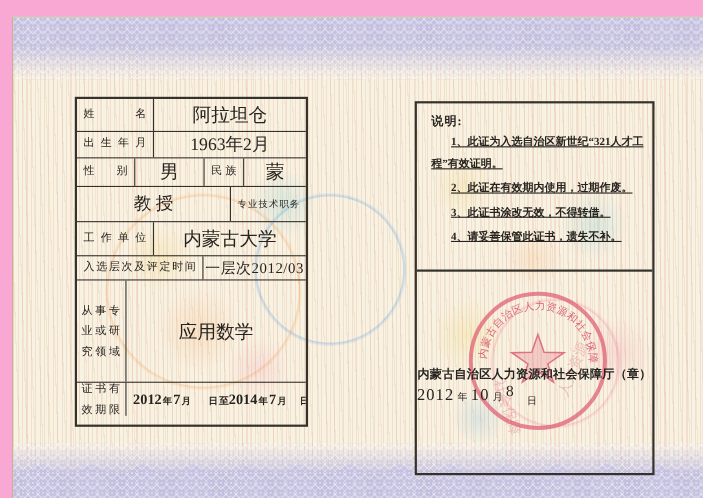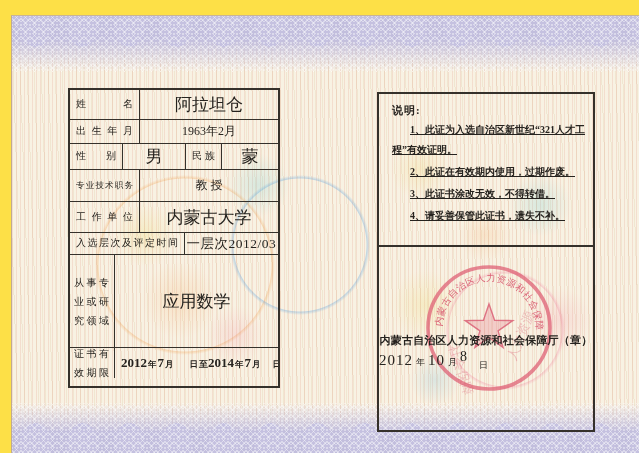--- a/index.html
+++ b/index.html
@@ -1,19 +1,19 @@
 <!DOCTYPE html>
 <html><head>
 <meta charset="utf-8">
 <style>
   * { margin:0; padding:0; box-sizing:border-box; }
   body { background:#e8e8e8; font-family:"Liberation Serif","DejaVu Serif",serif; }
   .canvas{
     position:relative; width:639px; height:453px; overflow:hidden;
-    background:#fde047;
+    background:#f9a8d4;
   }
   
   .page{
     position:absolute; left:11px; top:15px; width:628px; height:438px;
     background-color:#f8f2e3;
     background-image:
       repeating-linear-gradient(90deg, rgba(225,140,120,.20) 0 1px, rgba(0,0,0,0) 1px 4px),
       repeating-linear-gradient(88deg, rgba(198,168,112,.16) 0 1px, rgba(0,0,0,0) 1px 7px);
     border-left:1px solid #c0ab90; border-top:1px solid #c8b497;
   }
@@ -63,21 +63,21 @@
   }
   .trow{ display:flex; border-top:1.5px solid #35312b; }
   .trow:first-child{ border-top:none; }
   .cell{ border-left:1.5px solid #35312b; display:flex; align-items:center; overflow:hidden; }
   .cell:first-child{ border-left:none; }
   .lab{ font-size:10px; }
   .lab .jt{ flex:1; text-align:justify; text-align-last:justify; padding:0 6px; line-height:1.25; }
   .lab.small{ font-size:8.5px; }
   .lab.wrap3 .jt{ padding:0 4px; line-height:1.9; letter-spacing:1px; }
   .val{ justify-content:center; font-weight:normal; }
-  .v17{ font-size:17px; } .v16{ font-size:12px;text-align:right; } .v13{ font-size:13.5px; letter-spacing:.5px; }
+  .v17{ font-size:17px; } .v16{ font-size:16px;text-align:right; } .v13{ font-size:13.5px; letter-spacing:.5px; }
   
   .validity{ flex:1; display:flex; align-items:baseline; padding-left:6px; font-weight:bold; white-space:nowrap; }
   .validity .num{ font-size:13px; }
   .validity .unit{ font-size:8.5px; font-weight:bold; margin:0 1px; }
   .validity .g1{ width:14px; } .validity .g2{ width:10px; }
   .validity .zhi{ font-size:9px; }
   
   .rightbox{
     position:absolute; left:377px; top:92px; width:218px; height:340px;
     border:2px solid #35312b; color:#26231f;
@@ -128,24 +128,24 @@
       <div class="cell lab" style="width:52px">
           <span class="jt">性别</span>
         </div>
       <div class="cell val v17" style="width:63px">男</div>
       <div class="cell lab" style="width:36px">
           <span class="jt">民族</span>
         </div>
       <div class="cell val v17" style="flex:1">蒙</div>
     </div>
     <div class="trow" style="height:32px">
+      <div class="cell val v16" style="flex:1">教 授</div>
       <div class="cell lab small" style="width:69px">
           <span class="jt" style="white-space:nowrap">专业技术职务</span>
         </div>
-      <div class="cell val v16" style="flex:1">教 授</div>
     </div>
     <div class="trow" style="height:31px">
       <div class="cell lab" style="width:69px">
           <span class="jt">工作单位</span>
         </div>
       <div class="cell val v17" style="flex:1">内蒙古大学</div>
     </div>
     <div class="trow" style="height:22px">
       <div class="cell lab" style="width:114px">
           <span class="jt" style="white-space:nowrap">入选层次及评定时间</span>

